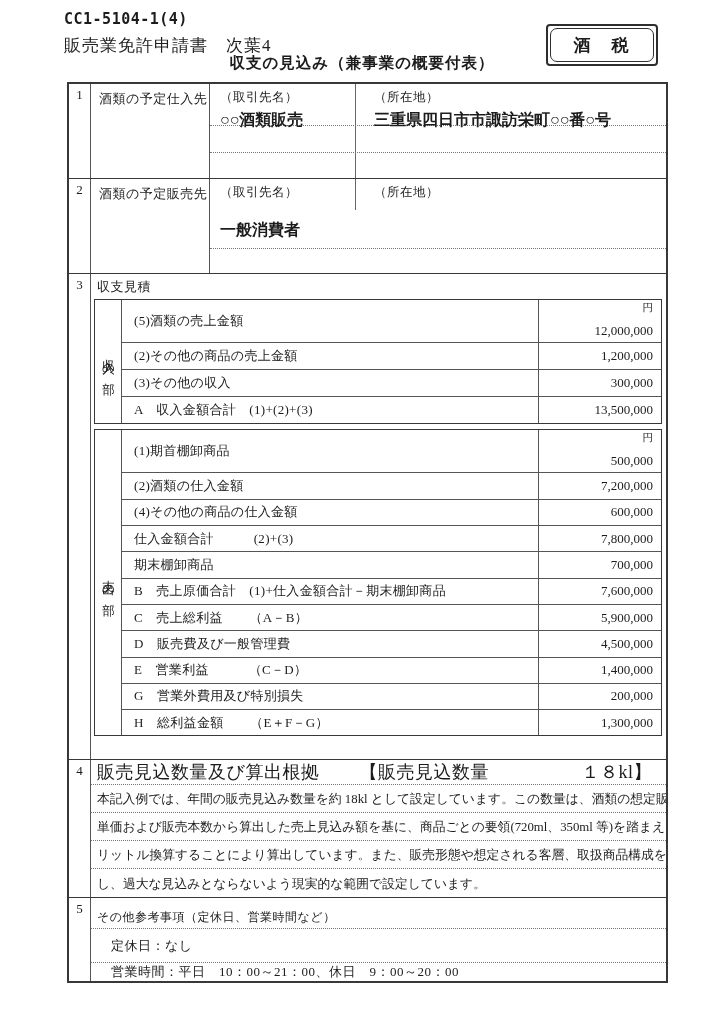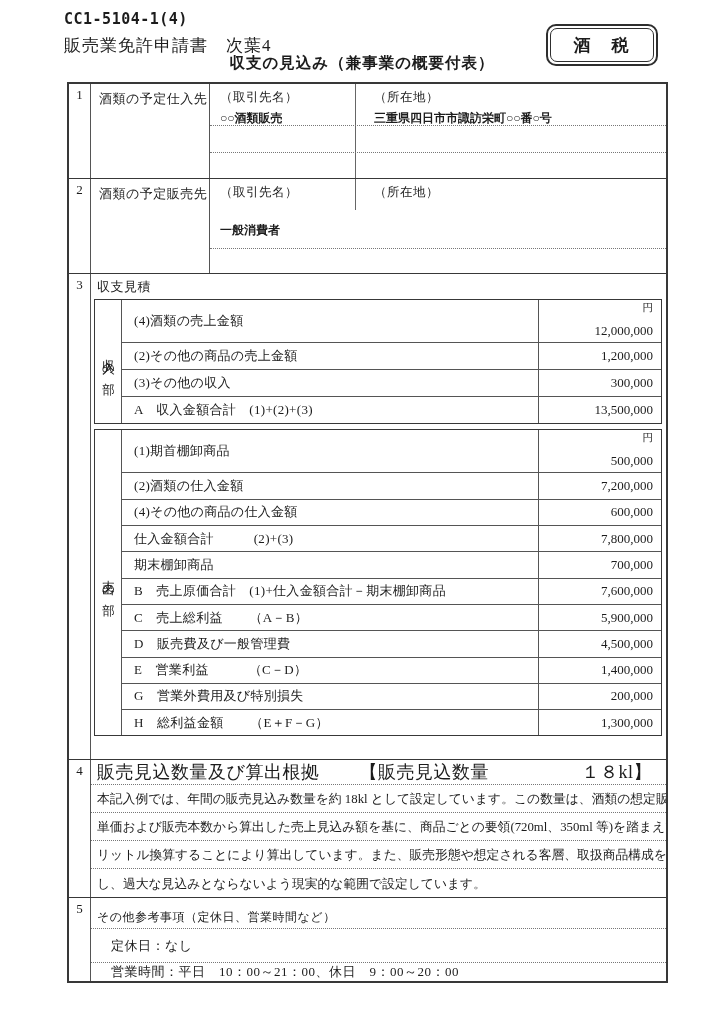--- a/index.html
+++ b/index.html
@@ -3,40 +3,40 @@
 <meta charset="utf-8">
 <style>
   * { margin:0; padding:0; box-sizing:border-box; }
   html,body { width:724px; height:1024px; background:#ffffff; overflow:hidden; }
   body { font-family:"Liberation Serif","DejaVu Serif",serif; color:#1c1c1c; position:relative; }
 
   
   .form-code { position:absolute; left:64px; top:10px; font-family:"DejaVu Sans Mono",monospace; font-size:15px; font-weight:700; letter-spacing:0.5px; }
   .form-name { position:absolute; left:64px; top:34px; font-size:17px; letter-spacing:1px; }
   .page-title { position:absolute; left:0; top:53px; width:100%; text-align:center; font-family:"Liberation Sans","DejaVu Sans",sans-serif; font-weight:700; font-size:15.5px; letter-spacing:1px; }
-  .stamp-outer { position:absolute; left:546px; top:24px; width:112px; height:42px; border:2px solid #2e2e2e; border-radius:10px; padding:2px; }
+  .stamp-outer { position:absolute; left:546px; top:24px; width:112px; height:42px; border:2px solid #2e2e2e; border-radius:4px; padding:2px; }
   .stamp-inner { width:100%; height:100%; border:1.8px solid #2e2e2e; border-radius:7px; display:flex; align-items:center; justify-content:center; font-family:"Liberation Sans","DejaVu Sans",sans-serif; font-weight:600; font-size:17px; letter-spacing:2px; }
 
   
   .sheet { position:absolute; left:67px; top:82px; width:601px; height:901px; border:2px solid #383838; display:flex; flex-direction:column; }
   .trow { display:flex; border-bottom:1.5px solid #383838; }
   .trow:last-child { border-bottom:none; flex:1; }
   .numcell { width:22px; border-right:1px solid #555; text-align:center; padding-top:3px; font-size:13px; flex-shrink:0; }
   .labelcell { width:119px; border-right:1px solid #555; padding:6px 0 0 8px; font-size:13px; letter-spacing:0.5px; flex-shrink:0; }
   .innercol { flex:1; display:flex; flex-direction:column; min-width:0; }
 
   
   .t-row1 { height:95px; }
   .t-row2 { height:96px; }
   .pairrow { display:flex; min-width:0;gap:8px; }
   .c1 { width:146px; flex-shrink:0; }
   .c1.divided { border-right:1px solid #666; }
   .c2 { flex:1; min-width:0; }
   .cellhead { font-size:12.5px; letter-spacing:0.5px; padding:5px 0 0 10px; }
-  .cellval { font-family:"Liberation Sans","DejaVu Sans",sans-serif; font-weight:700; font-size:12px; padding:4px 0 0 10px; white-space:nowrap; }
+  .cellval { font-family:"Liberation Sans","DejaVu Sans",sans-serif; font-weight:700; font-size:16px; padding:4px 0 0 10px; white-space:nowrap; }
   .dotted-b { border-bottom:1px dotted #777; }
   .r1a { height:42px; }
   .r1b { height:27px; }
   .r1c { flex:1; }
   .r2a { height:31px; }
   .r2b { height:39px; display:flex; align-items:center; }
   .r2c { flex:1; }
 
   
   .t-row3 { height:487px; }
@@ -124,21 +124,21 @@
 
   <div class="trow t-row3">
     <div class="numcell">3</div>
     <div class="innercol">
       <div class="sec-label">収支見積</div>
 
       <div class="ntable">
         <div class="vlabel">収入の部</div>
         <div class="nrows">
           <div class="nrow first">
-            <div class="ndesc">(4)酒類の売上金額</div>
+            <div class="ndesc">(5)酒類の売上金額</div>
             <div class="namt withunit">
               <div class="unit">円</div>
               <div class="val">12,000,000</div>
             </div>
           </div>
           <div class="nrow">
             <div class="ndesc">(2)その他の商品の売上金額</div>
             <div class="namt">1,200,000</div>
           </div>
           <div class="nrow">

